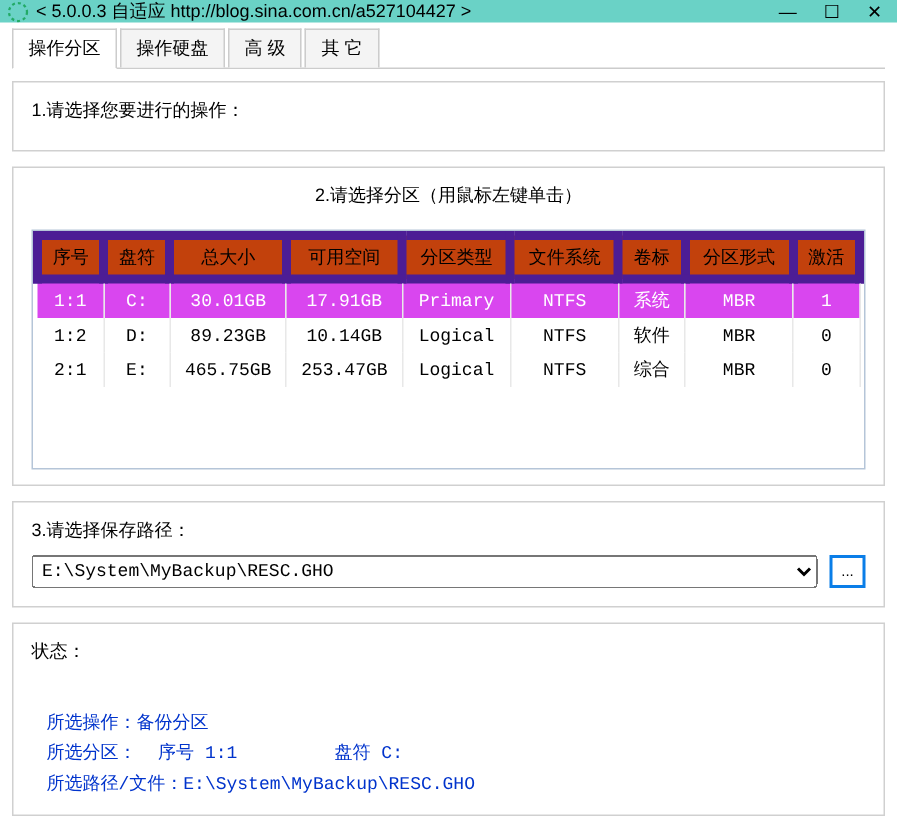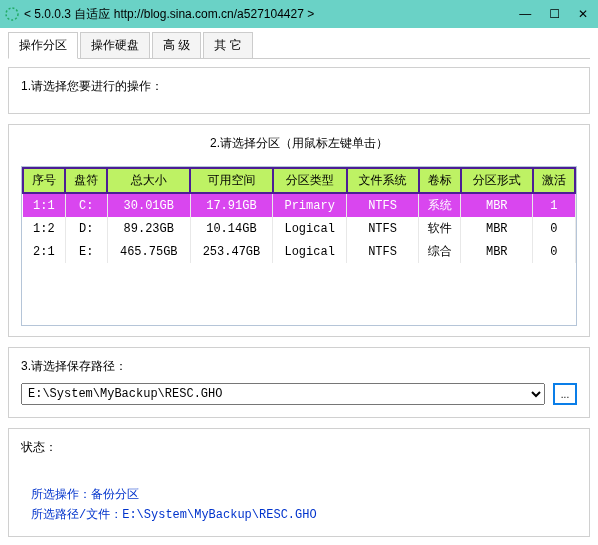--- a/index.html
+++ b/index.html
@@ -1,34 +1,34 @@
 <!DOCTYPE html>
 <html><head>
 <meta charset="utf-8">
 <style>
 * { box-sizing: border-box; margin: 0; padding: 0; }
 body { font-family: "Microsoft YaHei", SimSun, sans-serif; font-size: 12px; background: #fff; width: 598px; height: 545px; overflow: hidden; }
-.titlebar { background: #6ad2c6; height: 28px; display: flex; align-items: center; padding: 0 4px; color: #000; justify-content: space-between; }
+.titlebar { background: #6ad2c6; height: 15px; display: flex; align-items: center; padding: 0 4px; color: #000; justify-content: space-between; }
 .titlebar-left { display: flex; align-items: center; gap: 4px; }
 .titlebar-icon { width: 16px; height: 16px; }
 .titlebar-title { font-size: 12px; }
 .titlebar-controls { display: flex; gap: 18px; padding-right: 6px; }
 .titlebar-controls span { cursor: pointer; font-family: Arial; }
 .content { padding: 4px 8px 6px 8px; }
 .tabs { display: flex; border-bottom: 1px solid #ccc; margin-bottom: 8px; }
 .tab { padding: 4px 10px; border: 1px solid #ccc; border-bottom: none; margin-right: 2px; background: #f4f4f4; cursor: pointer; }
 .tab.active { background: #fff; border-bottom: 1px solid #fff; margin-bottom: -1px; }
 .group { border: 1px solid #d0d0d0; padding: 10px 12px; margin-bottom: 10px; }
 .group-label { font-size: 12px; margin-bottom: 8px; }
 .radio-row { display: flex; gap: 80px; padding: 4px 10px; }
 .radio-row label { display: flex; align-items: center; gap: 4px; cursor: pointer; }
 .section2-header { display: flex; align-items: center; justify-content: center; margin-bottom: 6px; }
 .sys-disk { color: #0033cc; }
 .table { width: 100%; border-collapse: collapse; }
-.table th { background: #bef264; border: 2px solid #4c1d95; padding: 3px 4px; font-weight: normal; text-align: center; font-size: 12px; }
+.table th { background: #c2410c; border: 6px solid #4c1d95; padding: 3px 4px; font-weight: normal; text-align: center; font-size: 12px; }
 .table td { border-right: 1px solid #e8e8e8; padding: 3px 4px; text-align: center; font-family: Consolas, "Courier New", monospace; font-size: 12px; }
 .table tr.selected td { background: #d946ef; color: #fff; }
 .table-container { border: 1px solid #b5c5d8; min-height: 160px; background: #fff; }
 .path-row { display: flex; gap: 8px; align-items: center; }
 .path-row select { flex: 1; font-family: Consolas, "Courier New", monospace; font-size: 12px; padding: 2px; height: 22px; }
 .browse-btn { width: 24px; height: 22px; border: 2px solid #0a7ee8; background: #fff; cursor: pointer; font-size: 10px; display:flex; align-items:center; justify-content:center; }
 .status-block .blue { color: #0033cc; font-family: Consolas, "Courier New", monospace; font-size: 12px; line-height: 1.7; }
 .status-label { margin-bottom: 4px; }
 </style>
 </head>
@@ -127,16 +127,17 @@
         <option>E:\System\MyBackup\RESC.GHO</option>
       </select>
       <div class="browse-btn">...</div>
     </div>
   </div>
 
   <div class="group status-block">
     <div class="status-label">状态：</div>
     <div style="padding-left:10px;margin-top:29px;">
       <div class="blue">所选操作：备份分区</div>
+      <div class="blue" style="white-space:pre;">所选分区：  序号 1:1         盘符 C:</div>
       <div class="blue">所选路径/文件：E:\System\MyBackup\RESC.GHO</div>
     </div>
   </div>
 </div>
 
 </body></html>

